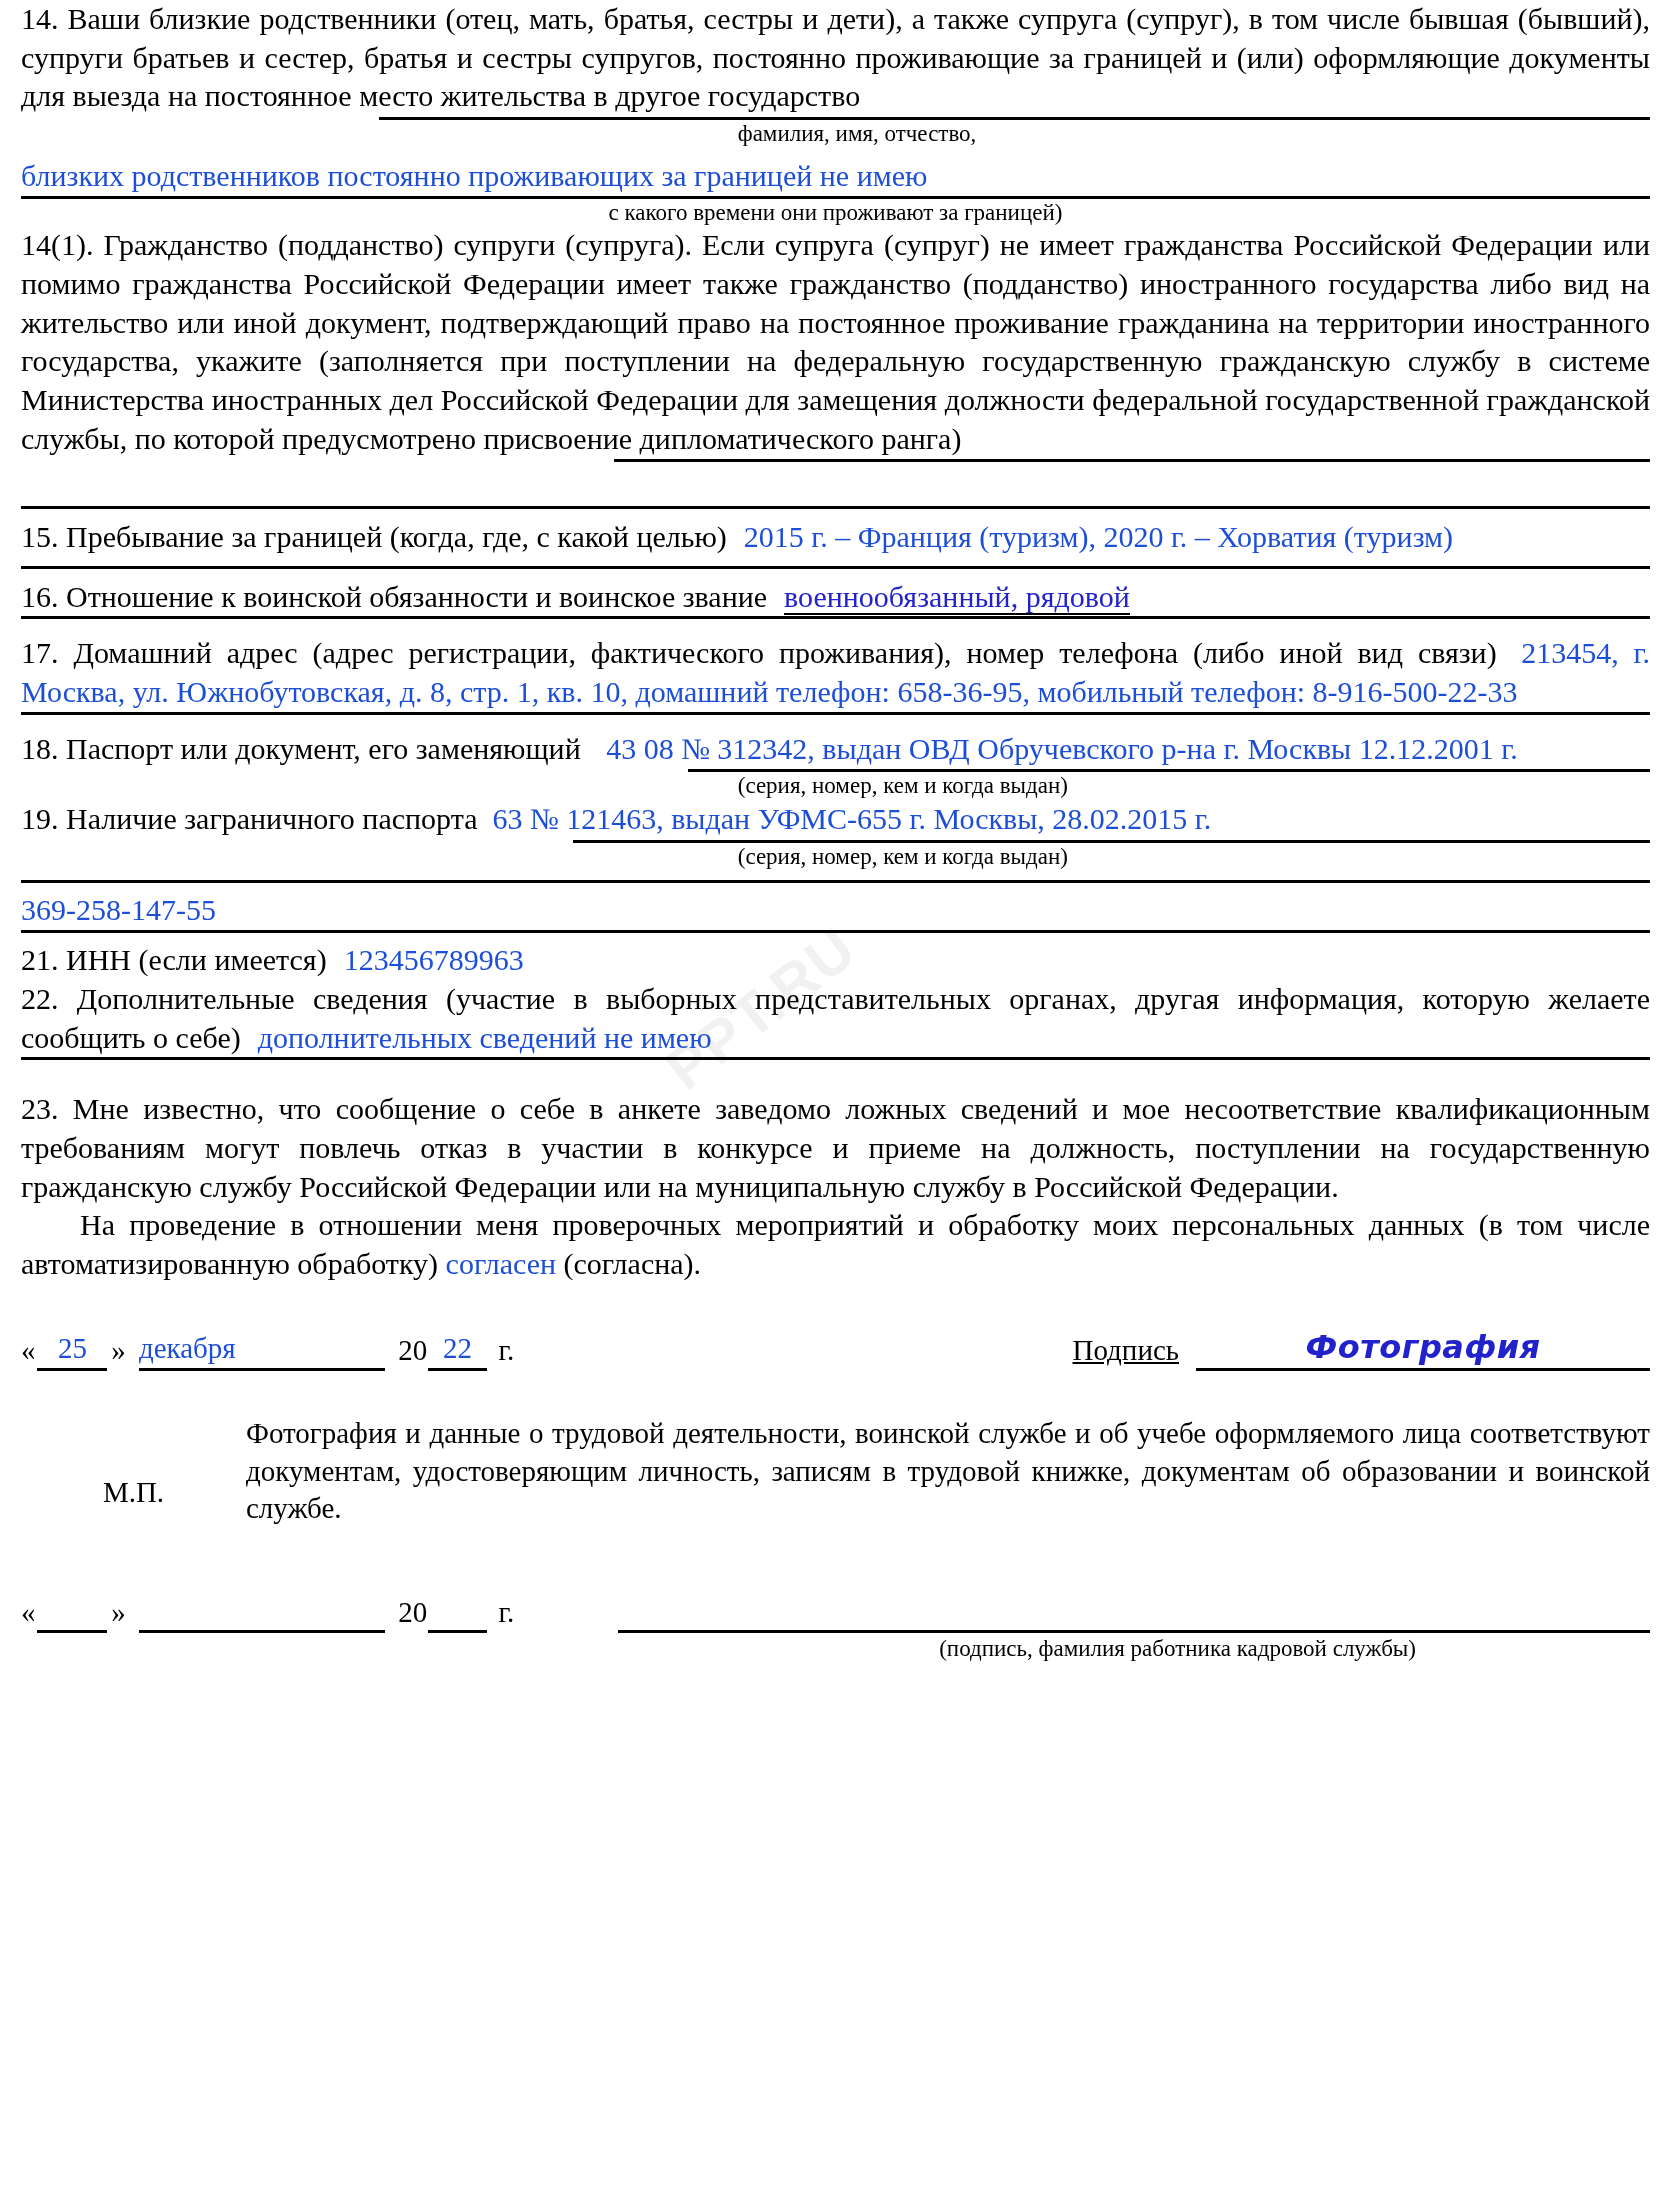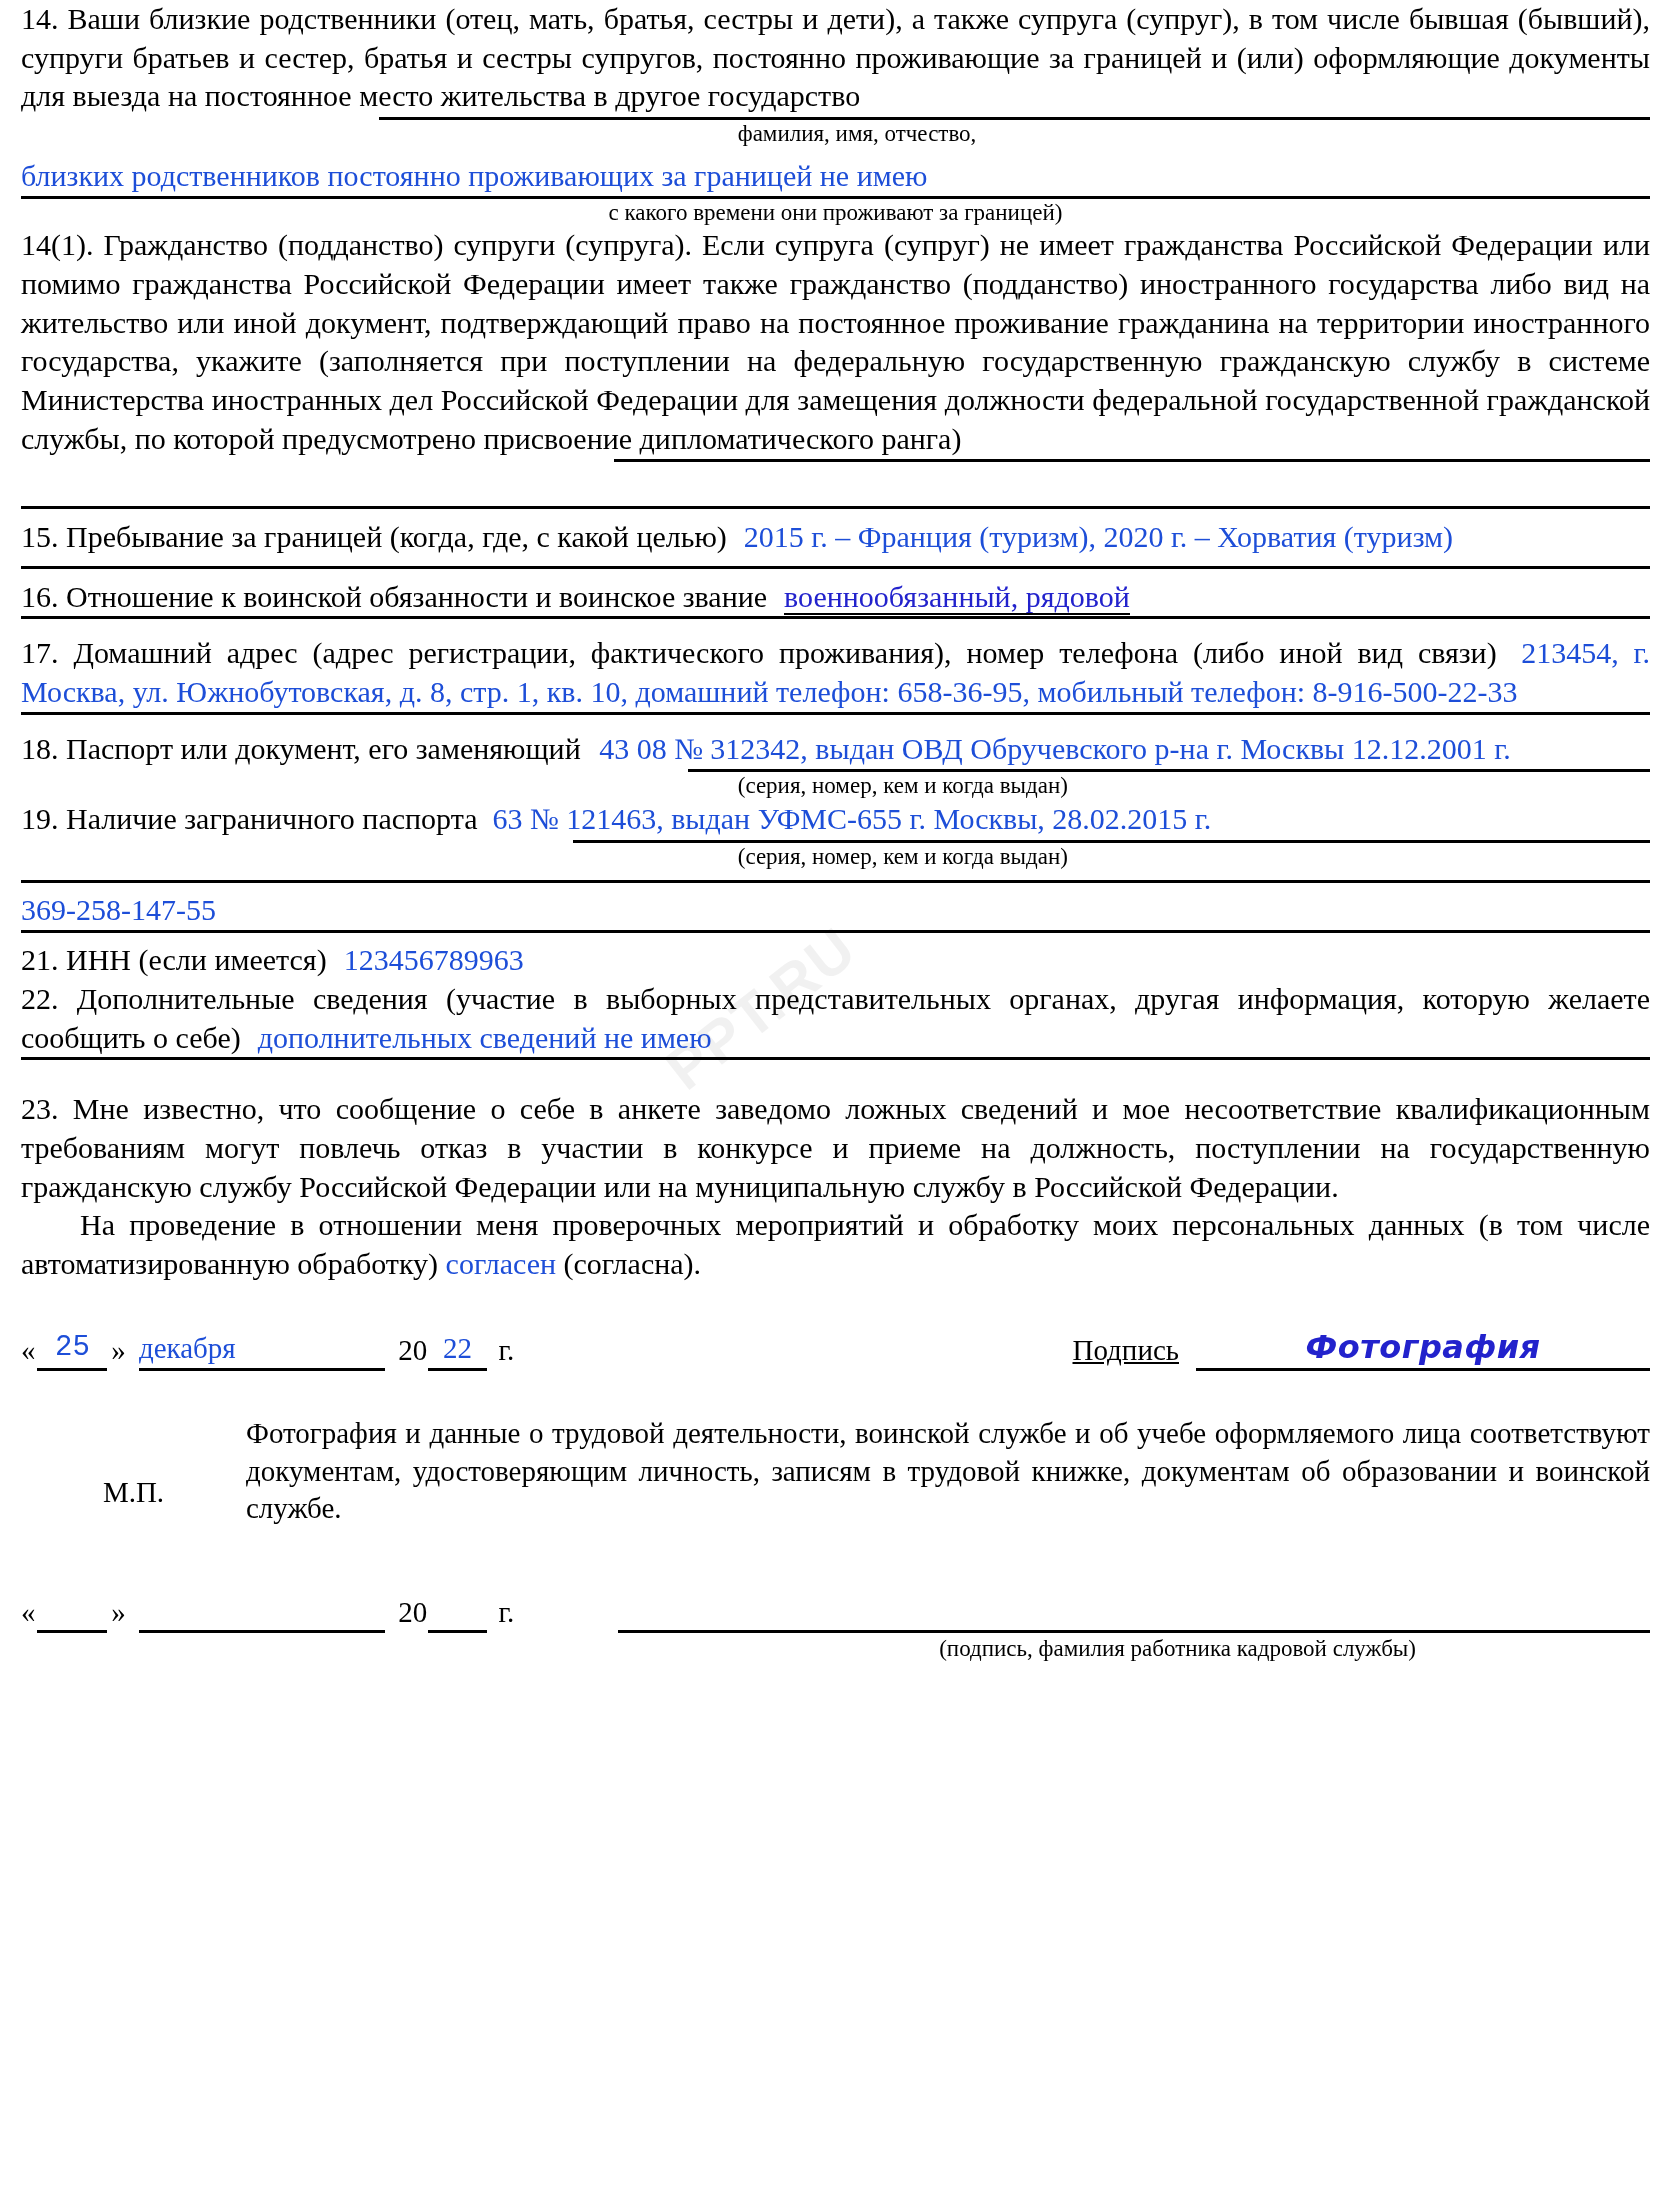--- a/index.html
+++ b/index.html
@@ -120,21 +120,20 @@
     width: 100%;
   }
   .dateunit { display: flex; align-items: flex-end; }
   .q { padding: 0 1.9px 3.8px 0; }
   .u-short {
     display: inline-block;
     min-width: 70px;
     text-align: center;
     border-bottom: 3px solid #000;
     padding-bottom: 1.9px;
-    font-family: Liberation Mono, monospace;
   }
   .u-month {
     display: inline-block;
     min-width: 246px;
     border-bottom: 3px solid #000;
     padding-bottom: 1.9px;
     margin-left: 11.4px;
   }
   .u-yy {
     display: inline-block;
@@ -251,21 +250,21 @@
       <p class="para">
         <span>17. Домашний адрес (адрес регистрации, фактического проживания), номер телефона (либо иной вид связи)</span>
         <span class="blue" style="margin-left:9.5px;">213454, г. Москва, ул. Южнобутовская, д. 8, стр. 1, кв. 10, домашний телефон: 658-36-95, мобильный телефон: 8-916-500-22-33</span>
       </p>
       <hr class="hr">
     </div>
 
     <div class="sec pad-t">
       <p class="para nojust">
         <span>18. Паспорт или документ, его заменяющий</span>
-        <span class="blue" style="margin-left:11px;">43 08 № 312342, выдан ОВД Обручевского р-на г. Москвы 12.12.2001 г.</span>
+        <span class="blue" style="margin-left:18px;">43 08 № 312342, выдан ОВД Обручевского р-на г. Москвы 12.12.2001 г.</span>
       </p>
       <div class="row-inline">
         <span class="fillline grow" style="margin-left:667px;height:0.9px;"></span>
       </div>
       <p class="caption-right">(серия, номер, кем и когда выдан)</p>
     </div>
 
     <div class="sec">
       <p class="para nojust">
         <span>19. Наличие заграничного паспорта</span>

